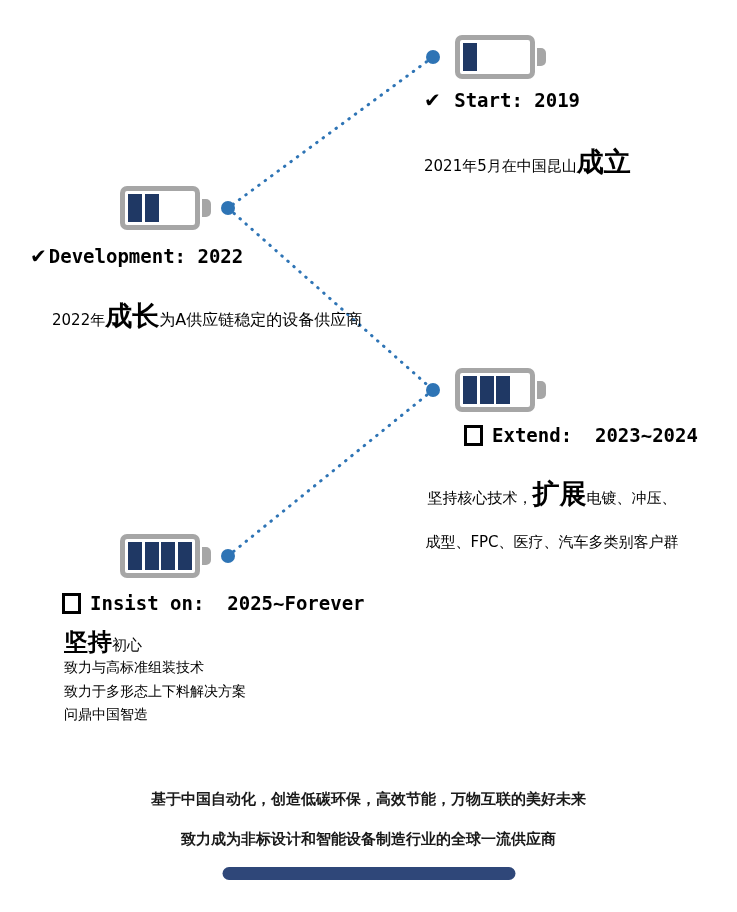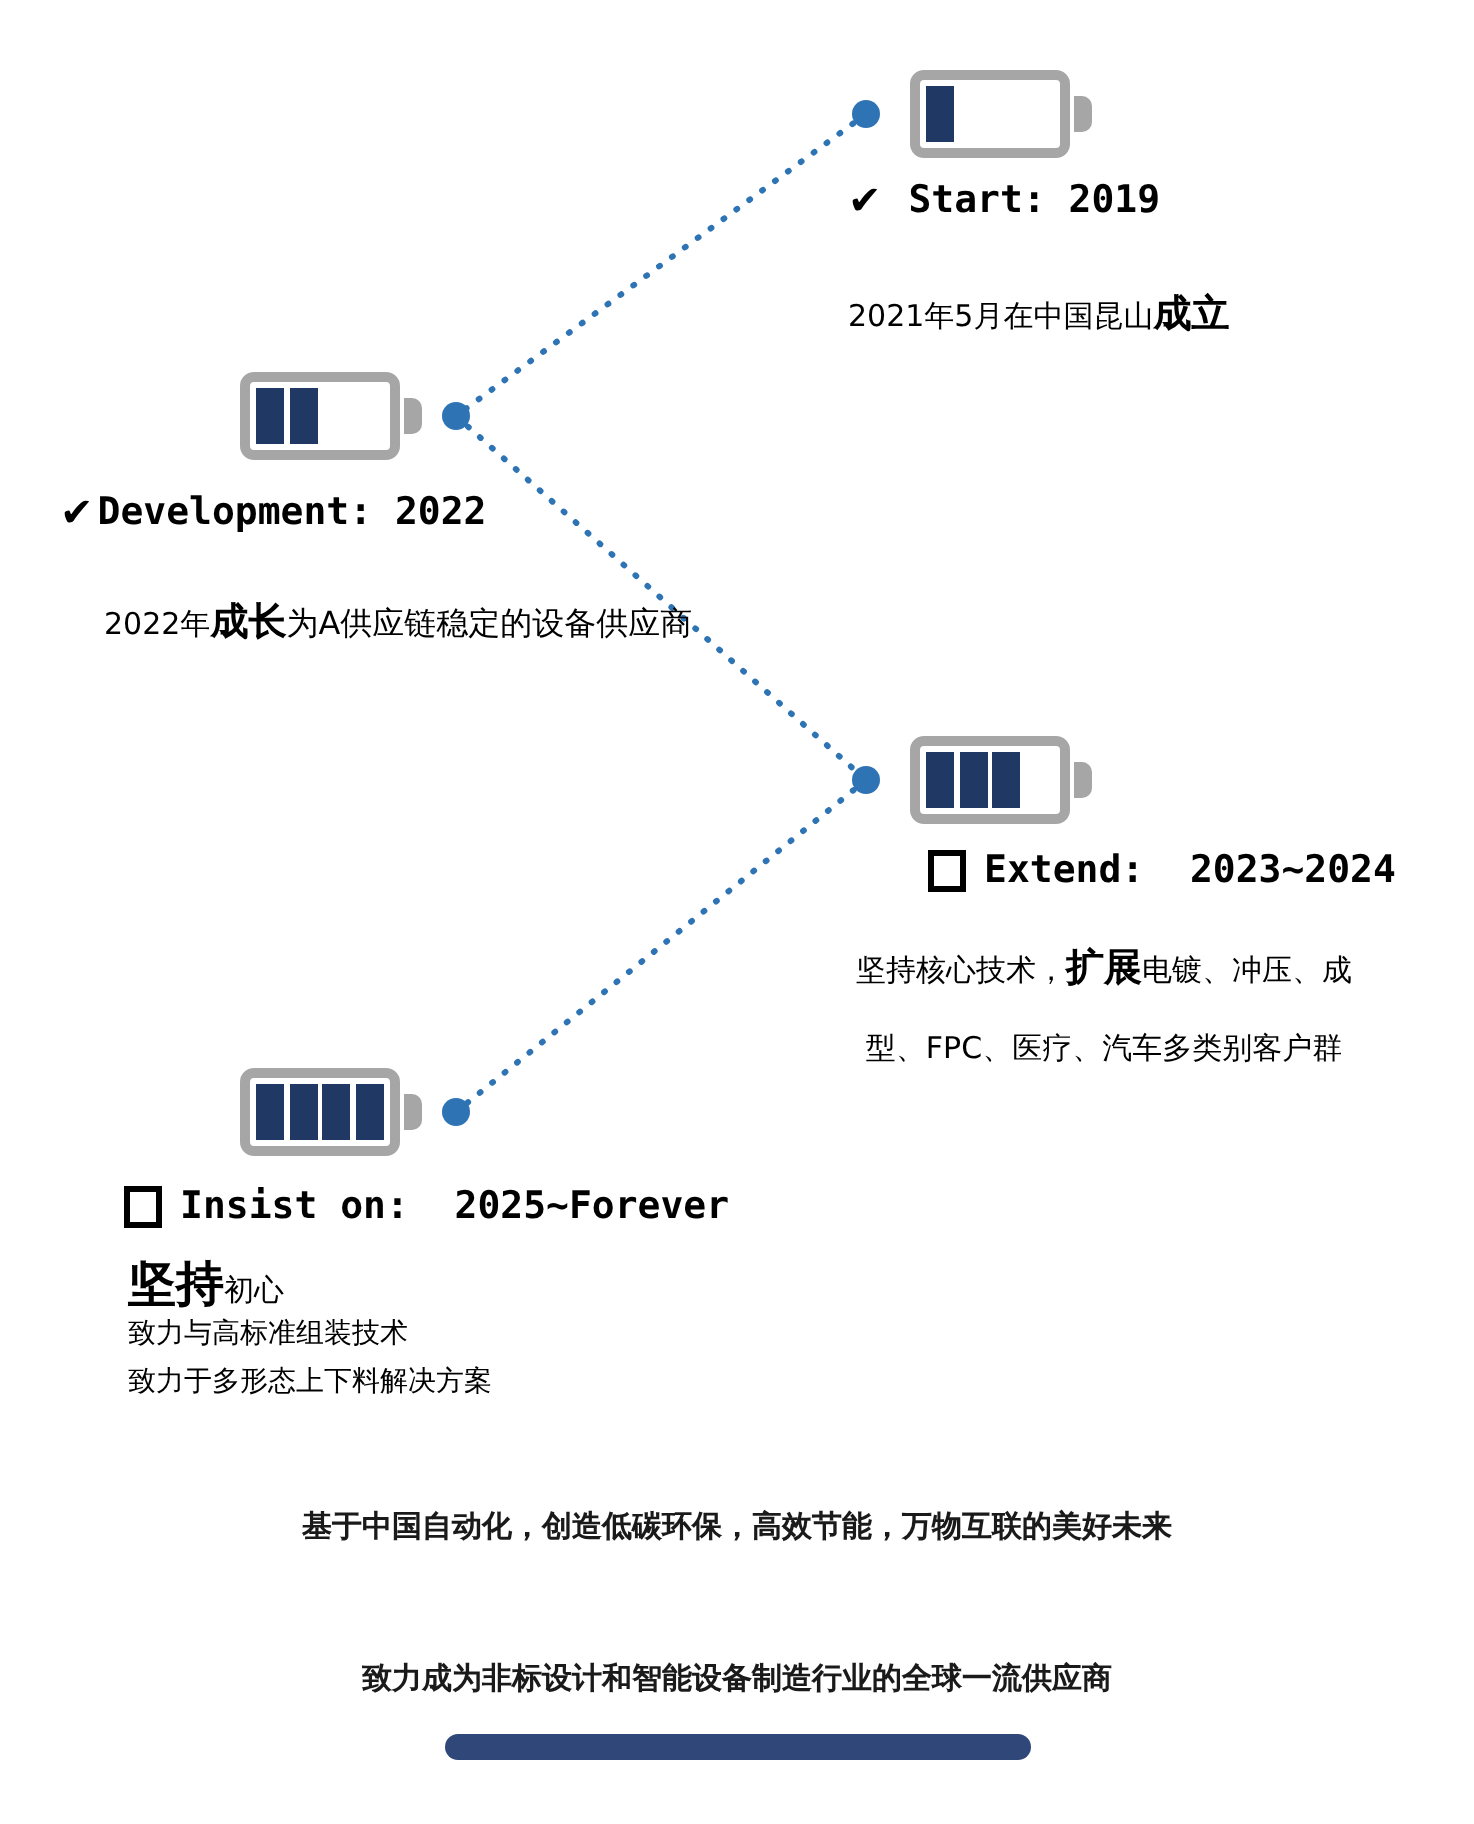--- a/index.html
+++ b/index.html
@@ -25,21 +25,21 @@
   .m-title{
     position:absolute;display:flex;align-items:center;z-index:2;
     font-family:"DejaVu Sans Mono","Liberation Mono",monospace;
     font-weight:700;font-size:19px;white-space:pre;color:#000;
   }
   .check{font-family:"DejaVu Sans","Liberation Sans",sans-serif;font-size:20px;font-weight:900;margin-right:2px;}
   .box{box-sizing:border-box;width:19px;height:21px;border:3px solid #000;margin-right:9px;flex:none;background:#fff;}
 
   
   .m-desc{position:absolute;font-size:15px;color:#000;z-index:2;}
-  .m-desc .em{font-size:19px;font-weight:700;}
+  .m-desc .em{font-size:27px;font-weight:700;}
   .m-desc .post{font-size:16px;margin-top:19px;}
   .desc-wide{width:256px;line-height:2.35;text-align:center;}
   .m4-heading{position:absolute;font-size:15px;z-index:2;}
   .m4-heading .em{font-size:24px;font-weight:700;}
   .m4-lines{position:absolute;font-size:14px;line-height:23.5px;z-index:2;}
 
   
   .footer-line{position:absolute;left:0;width:737px;text-align:center;font-weight:700;font-size:15px;color:#1a1a1a;z-index:2;}
   .footer-bar{
     position:absolute;top:867px;left:50%;transform:translateX(-50%);
@@ -118,19 +118,20 @@
   <div class="m-title" style="left:62px;top:592px;">
     <span class="box"></span>
     <span>Insist on:  2025~Forever</span>
   </div>
   <div class="m4-heading" style="left:64px;top:626px;">
     <span class="em">坚持</span><span>初心</span>
   </div>
   <div class="m4-lines" style="left:64px;top:656px;">
     <div>致力与高标准组装技术</div>
     <div>致力于多形态上下料解决方案</div>
+    <div>问鼎中国智造</div>
   </div>
 
-  <div class="footer-line" style="top:754px;">基于中国自动化，创造低碳环保，高效节能，万物互联的美好未来</div>
+  <div class="footer-line" style="top:790px;">基于中国自动化，创造低碳环保，高效节能，万物互联的美好未来</div>
   <div class="footer-line" style="top:830px;">致力成为非标设计和智能设备制造行业的全球一流供应商</div>
   <div class="footer-bar"></div>
 
 </div>
 
 </body></html>

